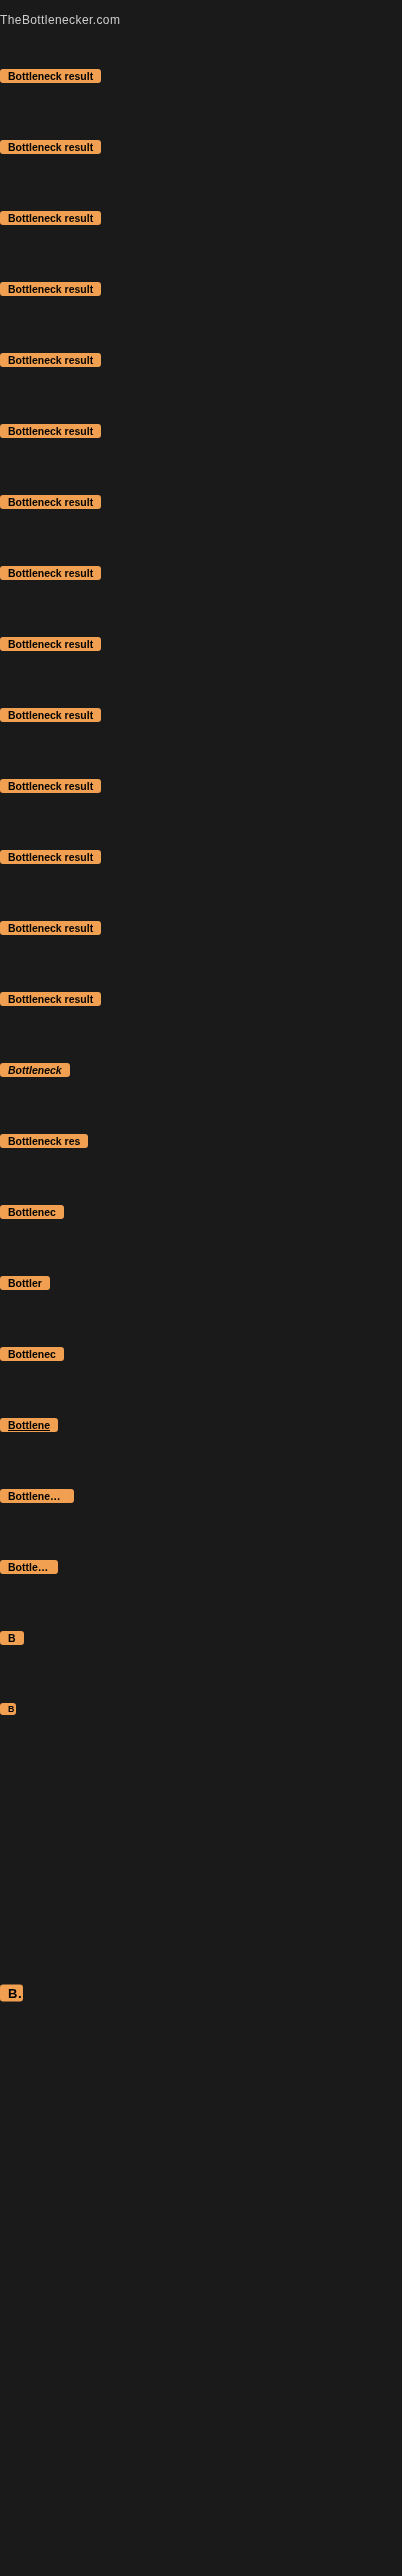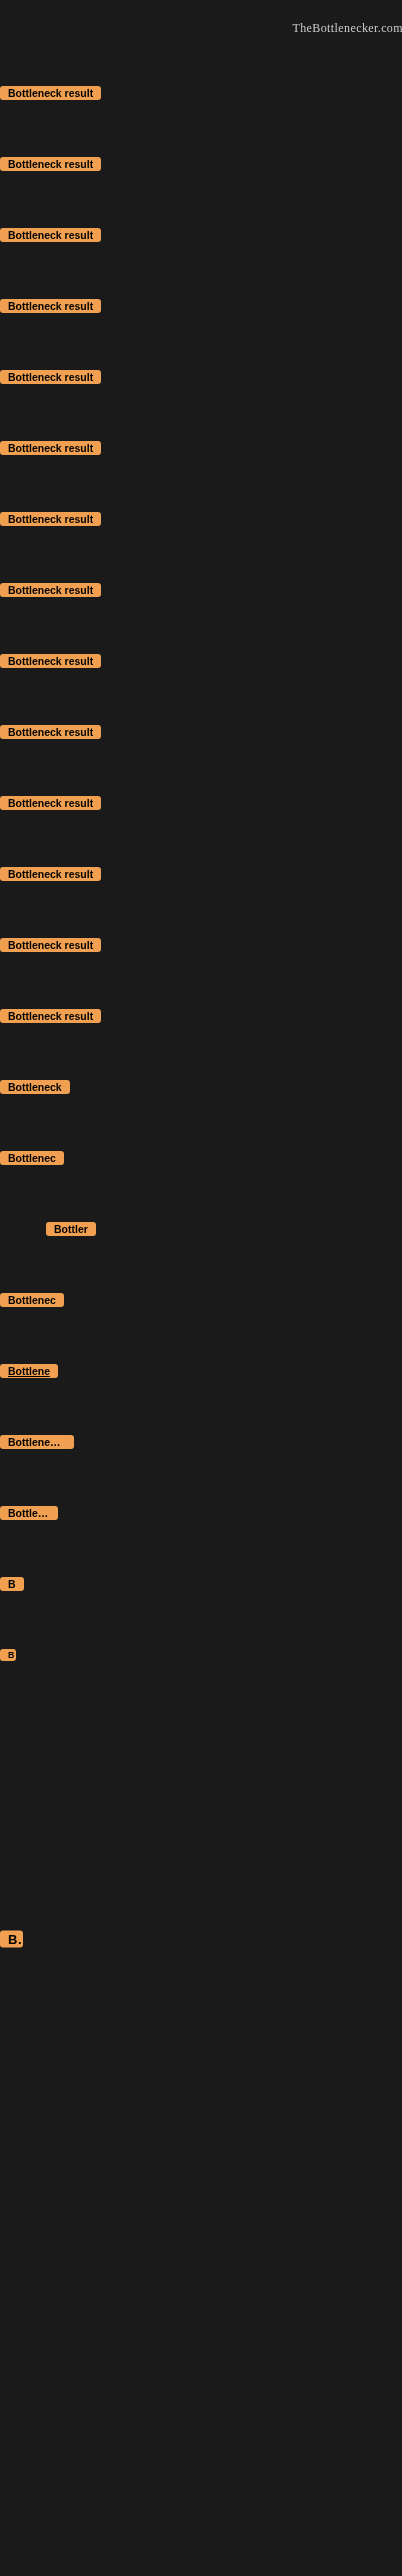--- a/index.html
+++ b/index.html
@@ -10,26 +10,25 @@
 
     body {
       width: 403px;
       min-height: 2576px;
       background-color: #1a1a1a;
       font-family: Arial, sans-serif;
       position: relative;
     }
 
     .site-header {
-      text-align: right;
-      padding: 21px 0;
+      text-align: left;
+      padding: 13px 0;
       color: #cccccc;
       font-size: 12px;
       letter-spacing: 0.4px;
-      font-family: Liberation Serif, serif;
     }
 
     .bottleneck-item {
       display: flex;
       align-items: center;
       position: relative;
       height: 71px;
     }
 
     .bottleneck-badge {
@@ -57,24 +56,24 @@
     .row-6  .bottleneck-badge { max-width: 146px; }
     .row-7  .bottleneck-badge { max-width: 144px; }
     .row-8  .bottleneck-badge { max-width: 142px; }
     .row-9  .bottleneck-badge { max-width: 140px; }
     .row-10 .bottleneck-badge { max-width: 138px; }
     .row-11 .bottleneck-badge { max-width: 135px; }
     .row-12 .bottleneck-badge { max-width: 133px; }
     .row-13 .bottleneck-badge { max-width: 130px; }
     .row-14 .bottleneck-badge { max-width: 127px; }
     .row-15 .bottleneck-badge { max-width: 121px; }
-    .row-16 .bottleneck-badge { max-width: 113px; }
+    .row-16 .bottleneck-badge { max-width: 113px; font-style: italic; }
     .row-17 .bottleneck-badge { max-width: 106px; }
     .row-18 .bottleneck-badge { max-width: 95px; }
-    .row-19 .bottleneck-badge { max-width: 87px; margin-left: 46px; }
+    .row-19 .bottleneck-badge { max-width: 87px; }
     .row-20 .bottleneck-badge { max-width: 76px; }
     .row-21 .bottleneck-badge { max-width: 87px; text-decoration: underline; }
     .row-22 .bottleneck-badge { max-width: 74px; }
     .row-23 .bottleneck-badge { max-width: 89px; }
     .row-24 .bottleneck-badge { max-width: 58px; }
     .row-25 .bottleneck-badge { max-width: 76px; }
     .row-26 .bottleneck-badge { max-width: 16px; font-size: 8.9px; }
     .row-30 .bottleneck-badge { max-width: 22.5px; font-size: 13px; }
   </style>
 </head>
@@ -123,20 +122,23 @@
     </div>
     <div class="bottleneck-item row-13">
       <div class="bottleneck-badge">Bottleneck result</div>
     </div>
     <div class="bottleneck-item row-14">
       <div class="bottleneck-badge">Bottleneck result</div>
     </div>
     <div class="bottleneck-item row-16">
       <div class="bottleneck-badge">Bottleneck</div>
     </div>
+    <div class="bottleneck-item row-17">
+      <div class="bottleneck-badge">Bottleneck res</div>
+    </div>
     <div class="bottleneck-item row-18">
       <div class="bottleneck-badge">Bottlenec</div>
     </div>
     <div class="bottleneck-item row-19">
       <div class="bottleneck-badge">Bottler</div>
     </div>
     <div class="bottleneck-item row-20">
       <div class="bottleneck-badge">Bottlenec</div>
     </div>
     <div class="bottleneck-item row-21">

